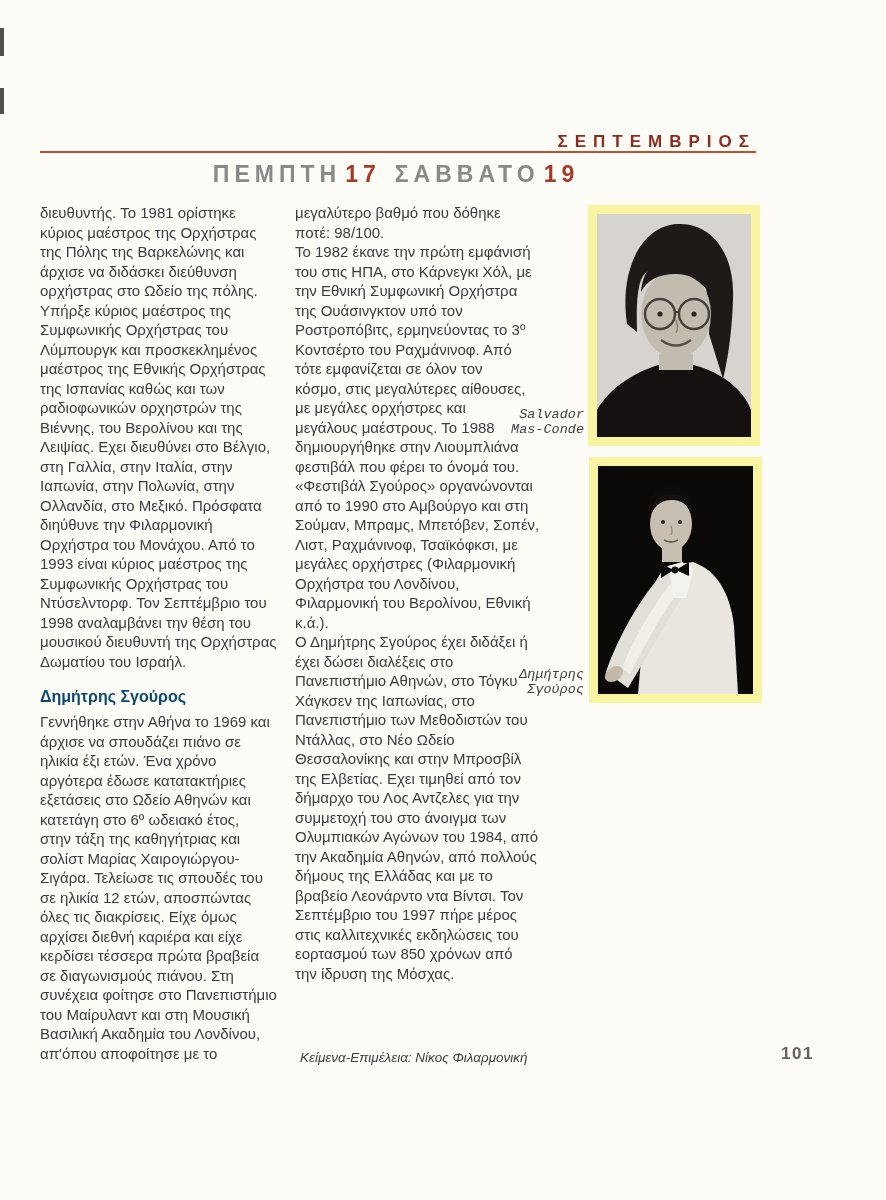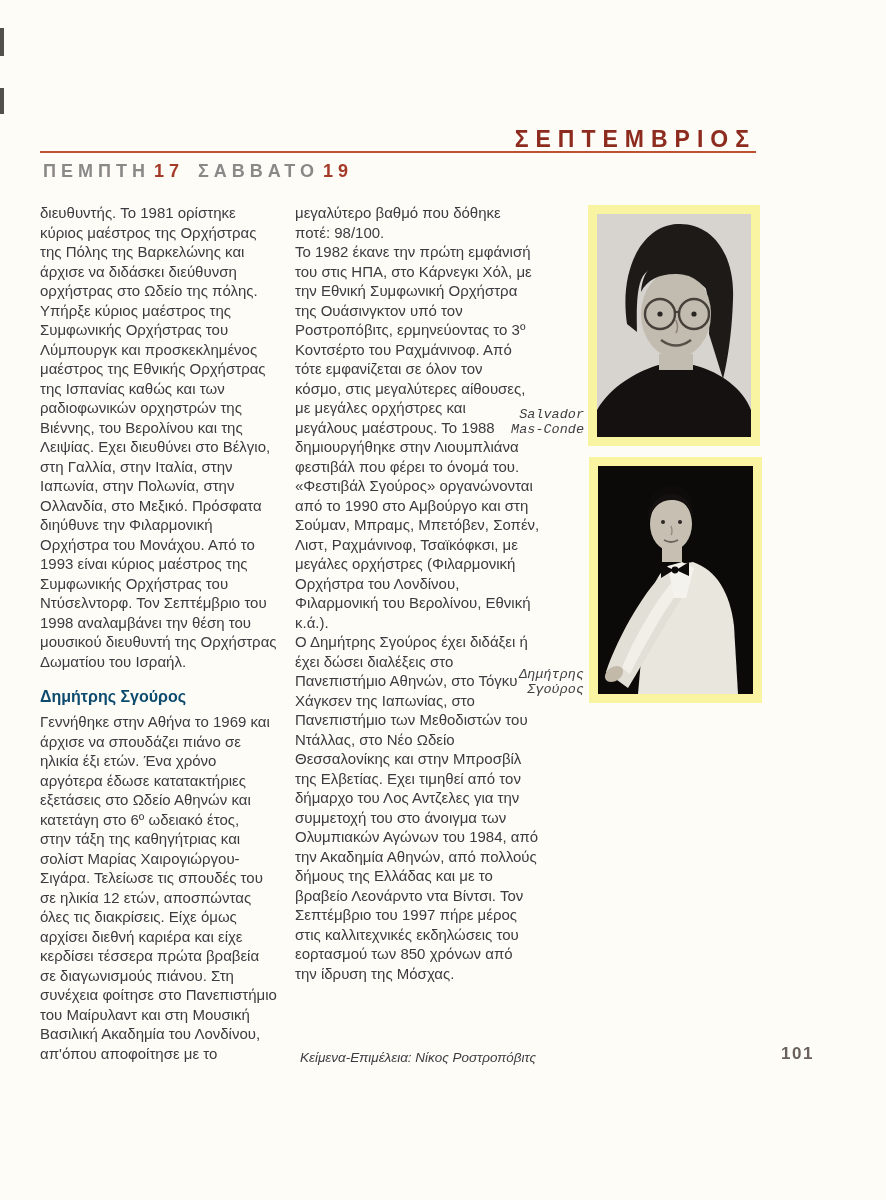--- a/index.html
+++ b/index.html
@@ -6,31 +6,31 @@
   body{
     width:886px;height:1200px;position:relative;overflow:hidden;
     background:#fdfcf7;
     font-family:"Liberation Sans", sans-serif;
     -webkit-font-smoothing:antialiased;
   }
   .abs{position:absolute;}
 
   
   .month-title{
-    right:130px;top:126px;width:720px;text-align:right;
-    font-size:23px;font-weight:bold;letter-spacing:7px;
+    right:130px;top:132px;width:720px;text-align:right;
+    font-size:17px;font-weight:bold;letter-spacing:7px;
     color:var(--month_red,#8e2b1f);
   }
   .header-rule{
     left:40px;top:151px;width:716px;height:2px;
     background:var(--rule_orange,#bc5230);
   }
   .day-strip{
-    right:133px;top:161px;width:720px;text-align:left;
-    font-size:18px;font-weight:bold;letter-spacing:5px;
+    right:133px;top:161px;width:720px;text-align:center;
+    font-size:23px;font-weight:bold;letter-spacing:5px;
     color:var(--day_gray,#8b8987);
     white-space:nowrap;
   }
   .day-strip .num{color:var(--day_num_red,#a53a28);margin:0 4px;}
   .day-strip .day{margin-left:10px;}
 
   
   .col{color:var(--body_text,#3c3c40);font-size:15px;line-height:19.5px;}
   .col .ln{white-space:nowrap;height:19.5px;}
   .col1{left:40px;top:203px;width:252px;}
@@ -235,14 +235,14 @@
     <path d="M63,98 L76,104 L63,112 Z" fill="#0c0b0a"></path>
     <path d="M91,96 L78,104 L91,110 Z" fill="#0c0b0a"></path>
     <circle cx="77" cy="104" r="3.4" fill="#0c0b0a"></circle>
   </svg>
 </div>
 <div class="abs photo-caption caption2">
   <div>Δημήτρης</div>
   <div>Σγούρος</div>
 </div>
 
-<div class="abs credit-line">Κείμενα-Επιμέλεια: Νίκος Ροστροπόβιτς</div>
+<div class="abs credit-line">Κείμενα-Επιμέλεια: Νίκος Φιλαρμονική</div>
 <div class="abs page-number">101</div>
 
 </body></html>

